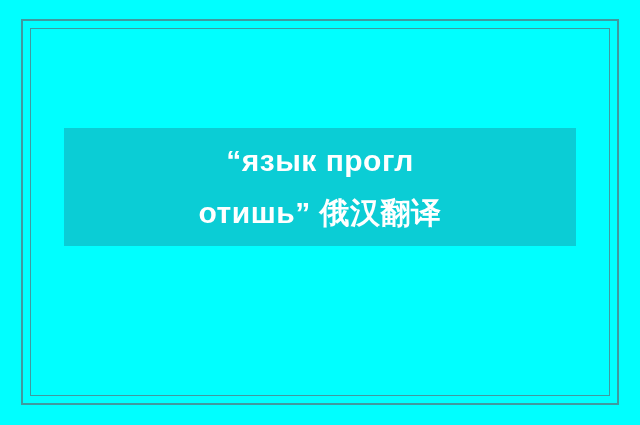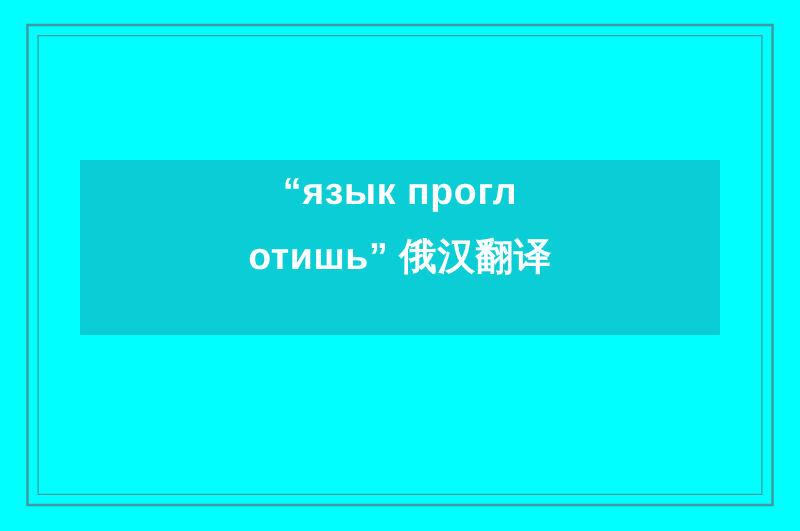--- a/index.html
+++ b/index.html
@@ -39,23 +39,24 @@
     border: 1px solid #3f9aa0;
     box-sizing: border-box;
   }
 
   
   .banner {
     position: absolute;
     left: 64px;
     top: 128px;
     width: 512px;
-    height: 140px;
+    height: 118px;
     background: #0bcdd5;
     display: flex;
+    align-items: center;
     justify-content: center;
     text-align: center;
   }
 
   .banner-text {
     color: #ffffff;
     font-size: 30px;
     font-weight: bold;
     line-height: 52px;
     letter-spacing: 0.5px;

